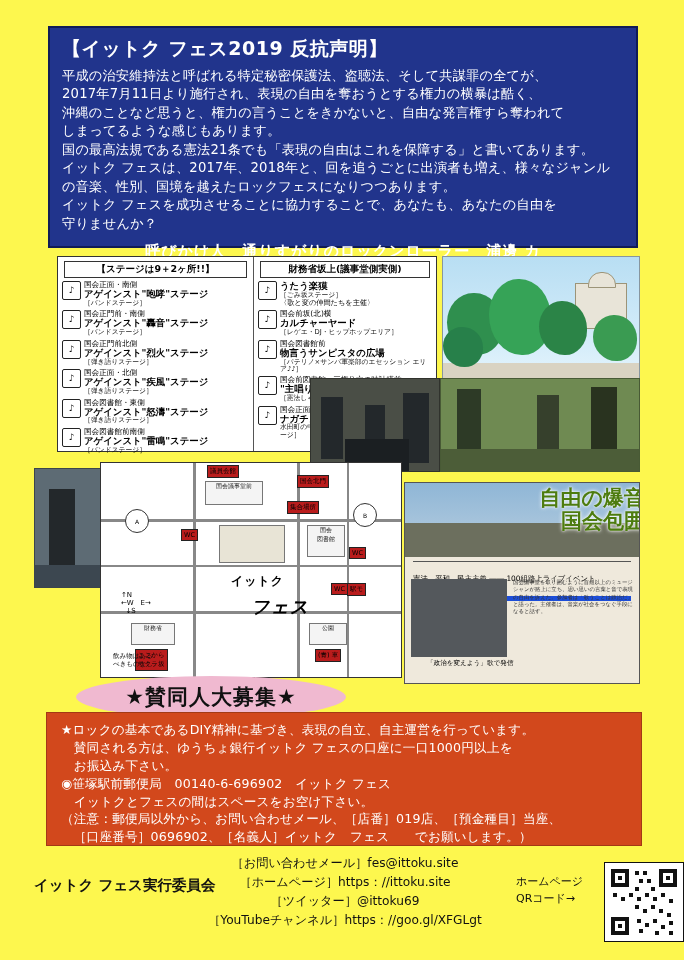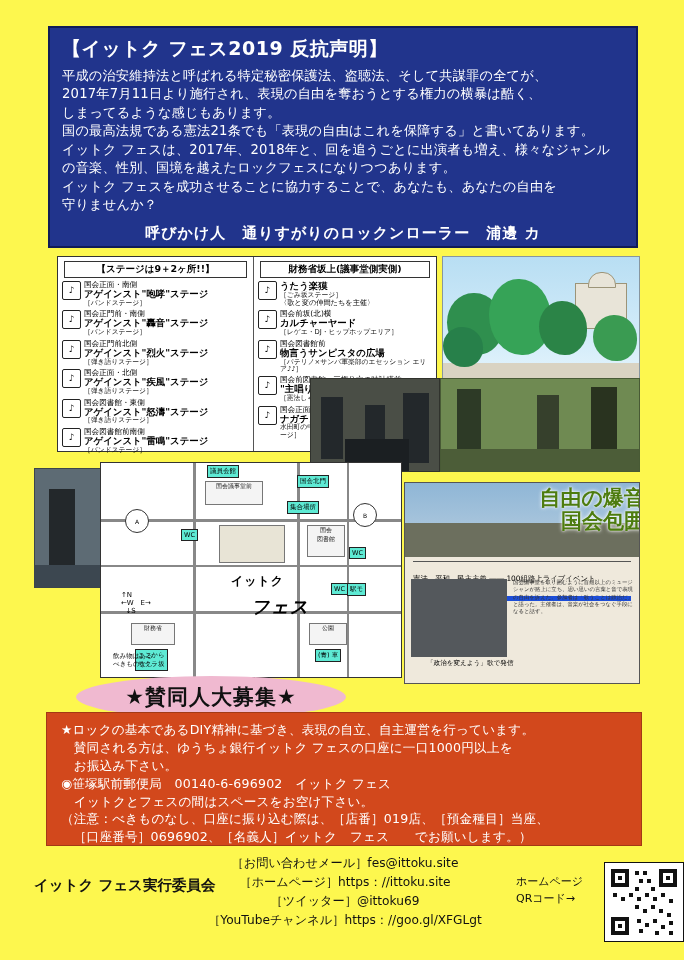--- a/index.html
+++ b/index.html
@@ -74,21 +74,21 @@
   
   .map{
     position:absolute;left:100px;top:462px;width:300px;height:214px;
     background:#ffffff;border:1px solid #333;overflow:hidden;
   }
   .map .mline{position:absolute;background:#888;}
   .map .mblock{position:absolute;border:1px solid #777;background:#f4f4f4;font-size:6px;text-align:center;color:#222;}
   .map .mlabel{position:absolute;font-size:6.5px;color:#111;}
   .map .mcircle{position:absolute;border:1px solid #333;border-radius:50%;background:#fff;font-size:6px;display:flex;align-items:center;justify-content:center;}
   .map .mbig{position:absolute;font-size:12px;font-weight:bold;letter-spacing:1px;}
-  .map .mbadge{position:absolute;background:#5eead4;border:1px solid #222;font-size:6.5px;padding:1px 2px;}
+  .map .mbadge{position:absolute;background:#b91c1c;border:1px solid #222;font-size:6.5px;padding:1px 2px;}
   .map .compass{position:absolute;left:20px;top:128px;font-size:7px;}
 
   
   .news{
     position:absolute;left:404px;top:482px;width:234px;height:200px;
     background:#efe9dc;border:1px solid #555;overflow:hidden;
   }
   .news .n-photo{position:absolute;left:0;top:0;width:234px;height:74px;background:linear-gradient(#8fb6d6,#b9cfe0);}
   .news .n-crowd{position:absolute;left:0;top:40px;width:234px;height:34px;background:#6c6f5e;}
   .news .n-title{
@@ -139,20 +139,21 @@
 </style>
 </head>
 <body>
 
 <div class="page">
 
   <div class="manifesto">
     <div class="m-title">【イットク フェス2019 反抗声明】</div>
     <div class="m-line">平成の治安維持法と呼ばれる特定秘密保護法、盗聴法、そして共謀罪の全てが、</div>
     <div class="m-line">2017年7月11日より施行され、表現の自由を奪おうとする権力の横暴は酷く、</div>
+    <div class="m-line">沖縄のことなど思うと、権力の言うことをきかないと、自由な発言権すら奪われて</div>
     <div class="m-line">しまってるような感じもあります。</div>
     <div class="m-line">国の最高法規である憲法21条でも「表現の自由はこれを保障する」と書いてあります。</div>
     <div class="m-line">イットク フェスは、2017年、2018年と、回を追うごとに出演者も増え、様々なジャンル</div>
     <div class="m-line">の音楽、性別、国境を越えたロックフェスになりつつあります。</div>
     <div class="m-line">イットク フェスを成功させることに協力することで、あなたも、あなたの自由を</div>
     <div class="m-line">守りませんか？</div>
     <div class="m-sign">呼びかけ人　通りすがりのロックンローラー　浦邊 カ</div>
   </div>
 
   <div class="stagepanel">
@@ -348,21 +349,21 @@
 
   <div class="sup-ellipse"></div>
   <div class="sup-text">★賛同人大募集★</div>
 
   <div class="appeal">
     <div class="a-line">★ロックの基本であるDIY精神に基づき、表現の自立、自主運営を行っています。</div>
     <div class="a-line">　賛同される方は、ゆうちょ銀行イットク フェスの口座に一口1000円以上を</div>
     <div class="a-line">　お振込み下さい。</div>
     <div class="a-line">◉笹塚駅前郵便局　00140-6-696902　イットク フェス</div>
     <div class="a-line">　イットクとフェスの間はスペースをお空け下さい。</div>
-    <div class="a-line">（注意：べきものなし、口座に振り込む際は、［店番］019店、［預金種目］当座、</div>
+    <div class="a-line">（注意：郵便局以外から、お問い合わせメール、［店番］019店、［預金種目］当座、</div>
     <div class="a-line">　［口座番号］0696902、［名義人］イットク　フェス　　でお願いします。）</div>
   </div>
 
   <div class="contact">
     <div class="c-org">イットク フェス実行委員会</div>
     <div class="c-lines">
       <div class="c-line">［お問い合わせメール］fes@ittoku.site</div>
       <div class="c-line">［ホームページ］https：//ittoku.site</div>
       <div class="c-line">［ツイッター］@ittoku69</div>
       <div class="c-line">［YouTubeチャンネル］https：//goo.gl/XFGLgt</div>

